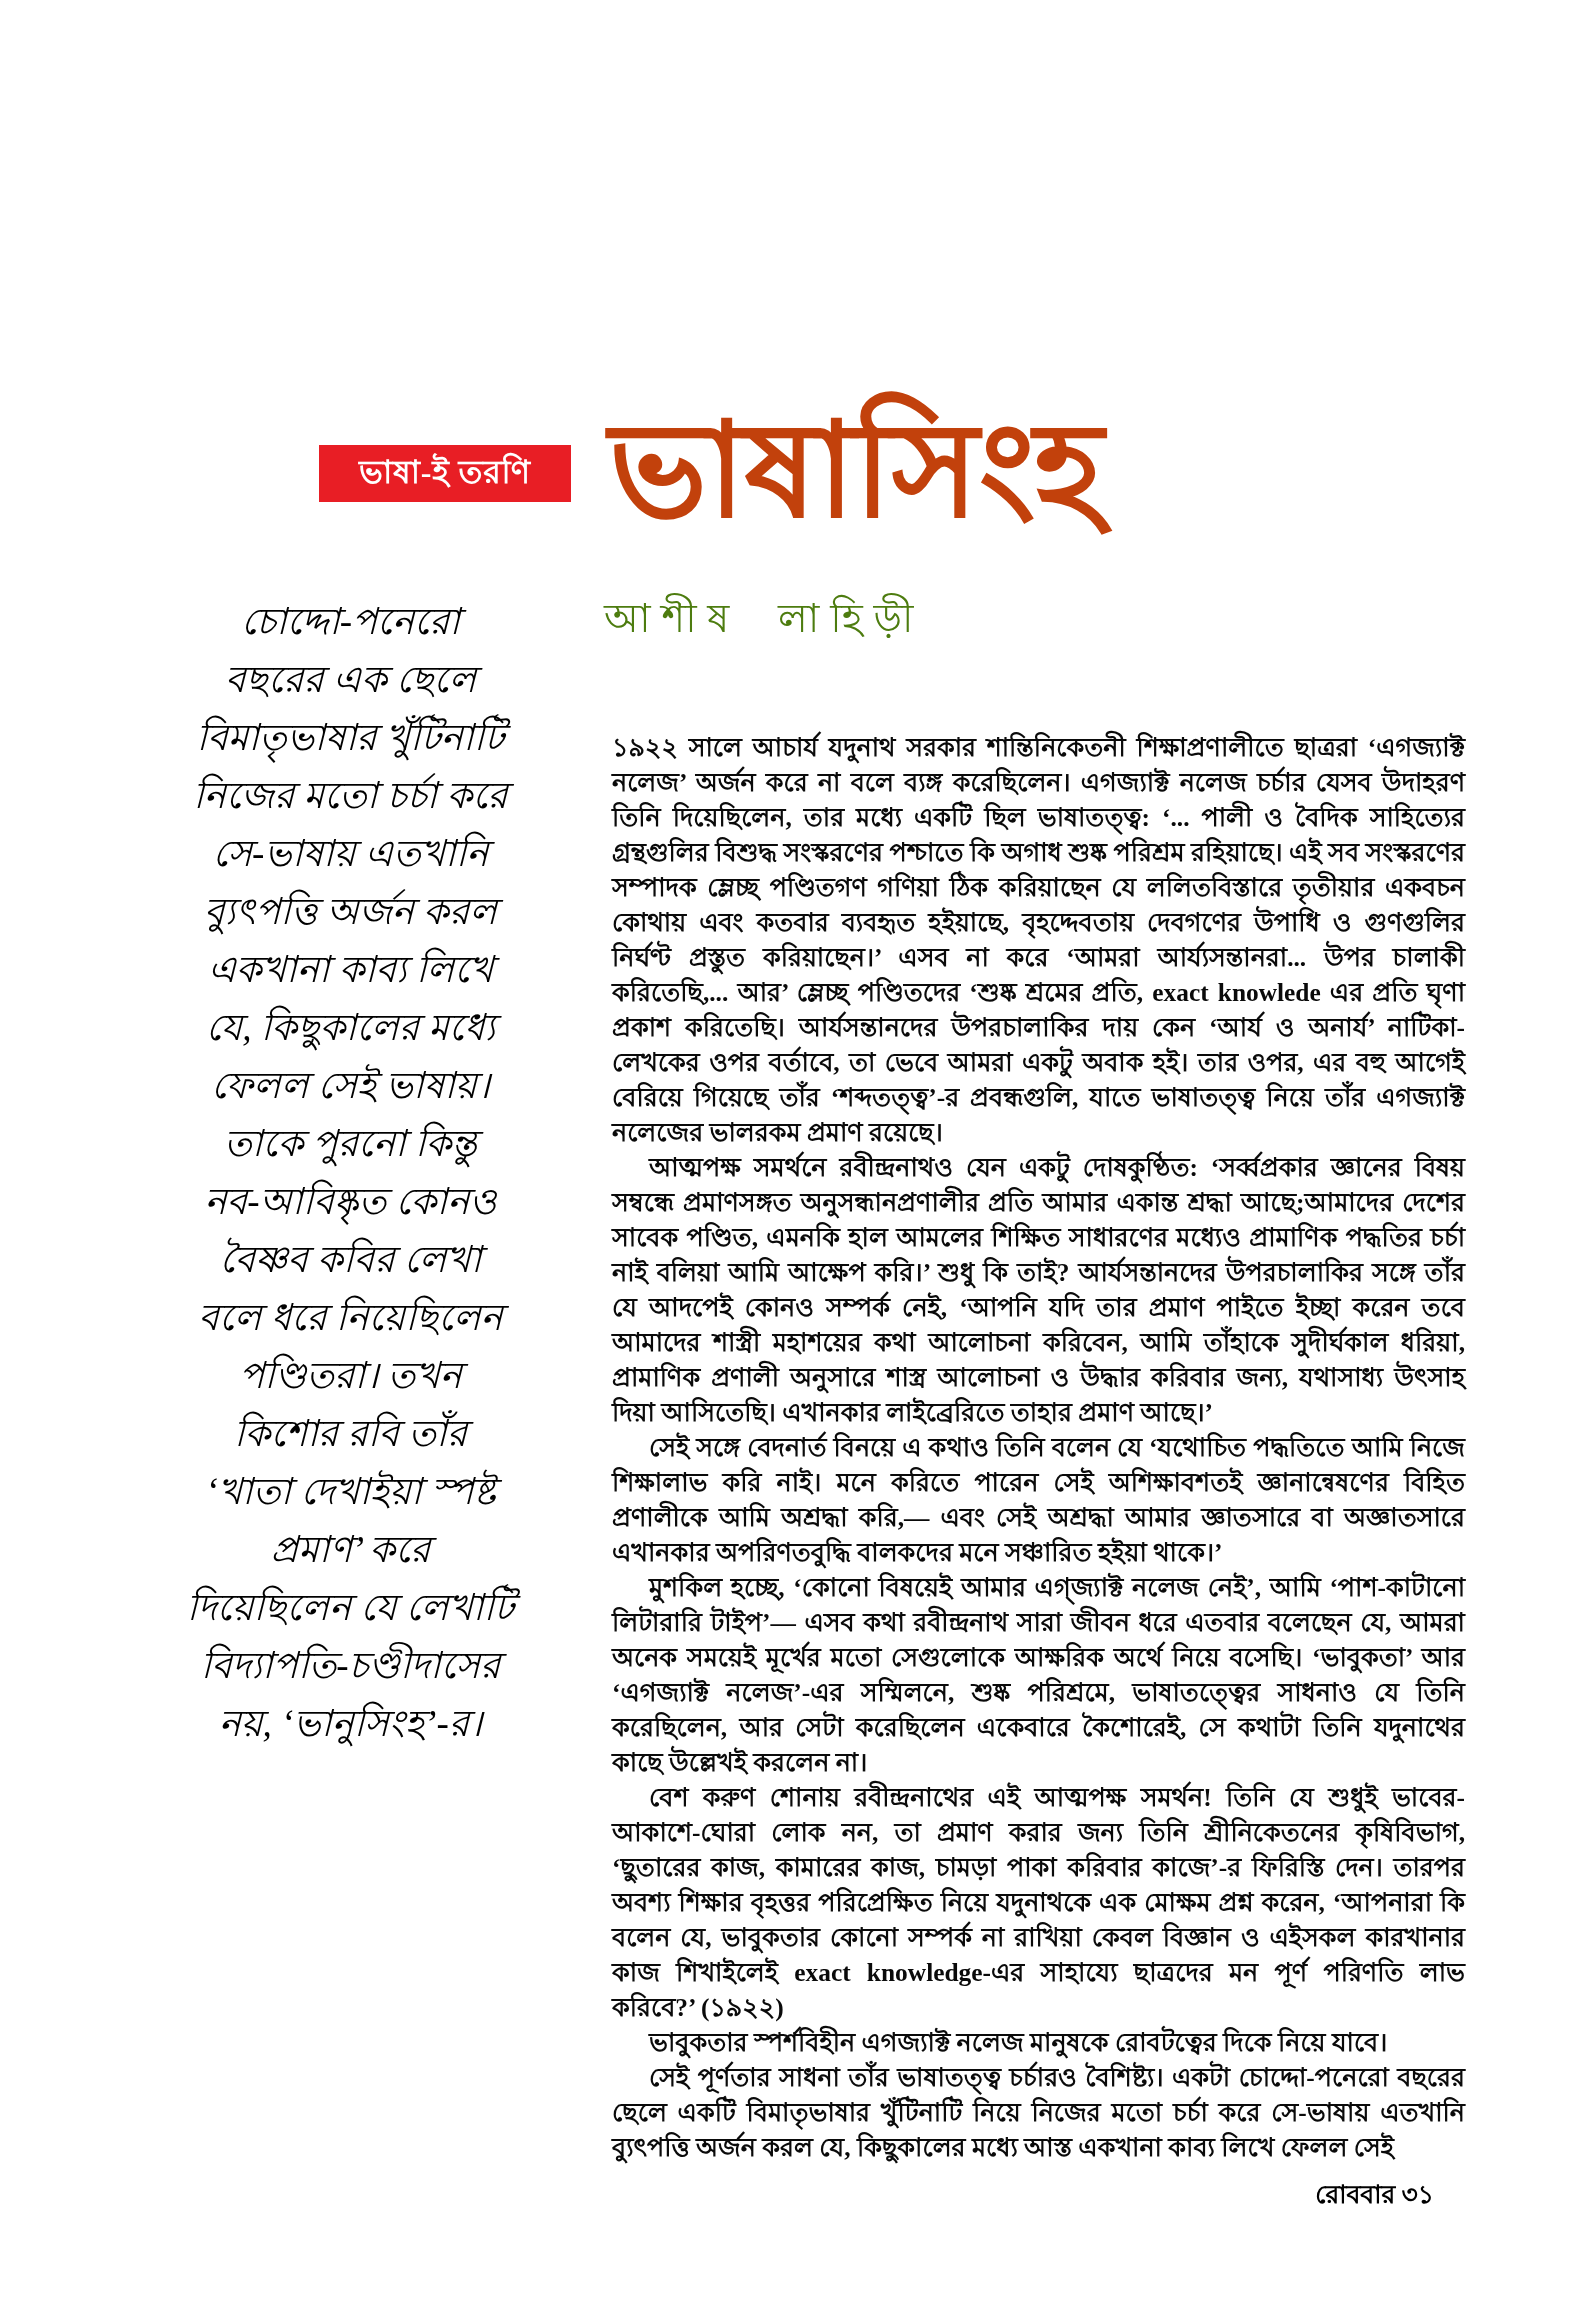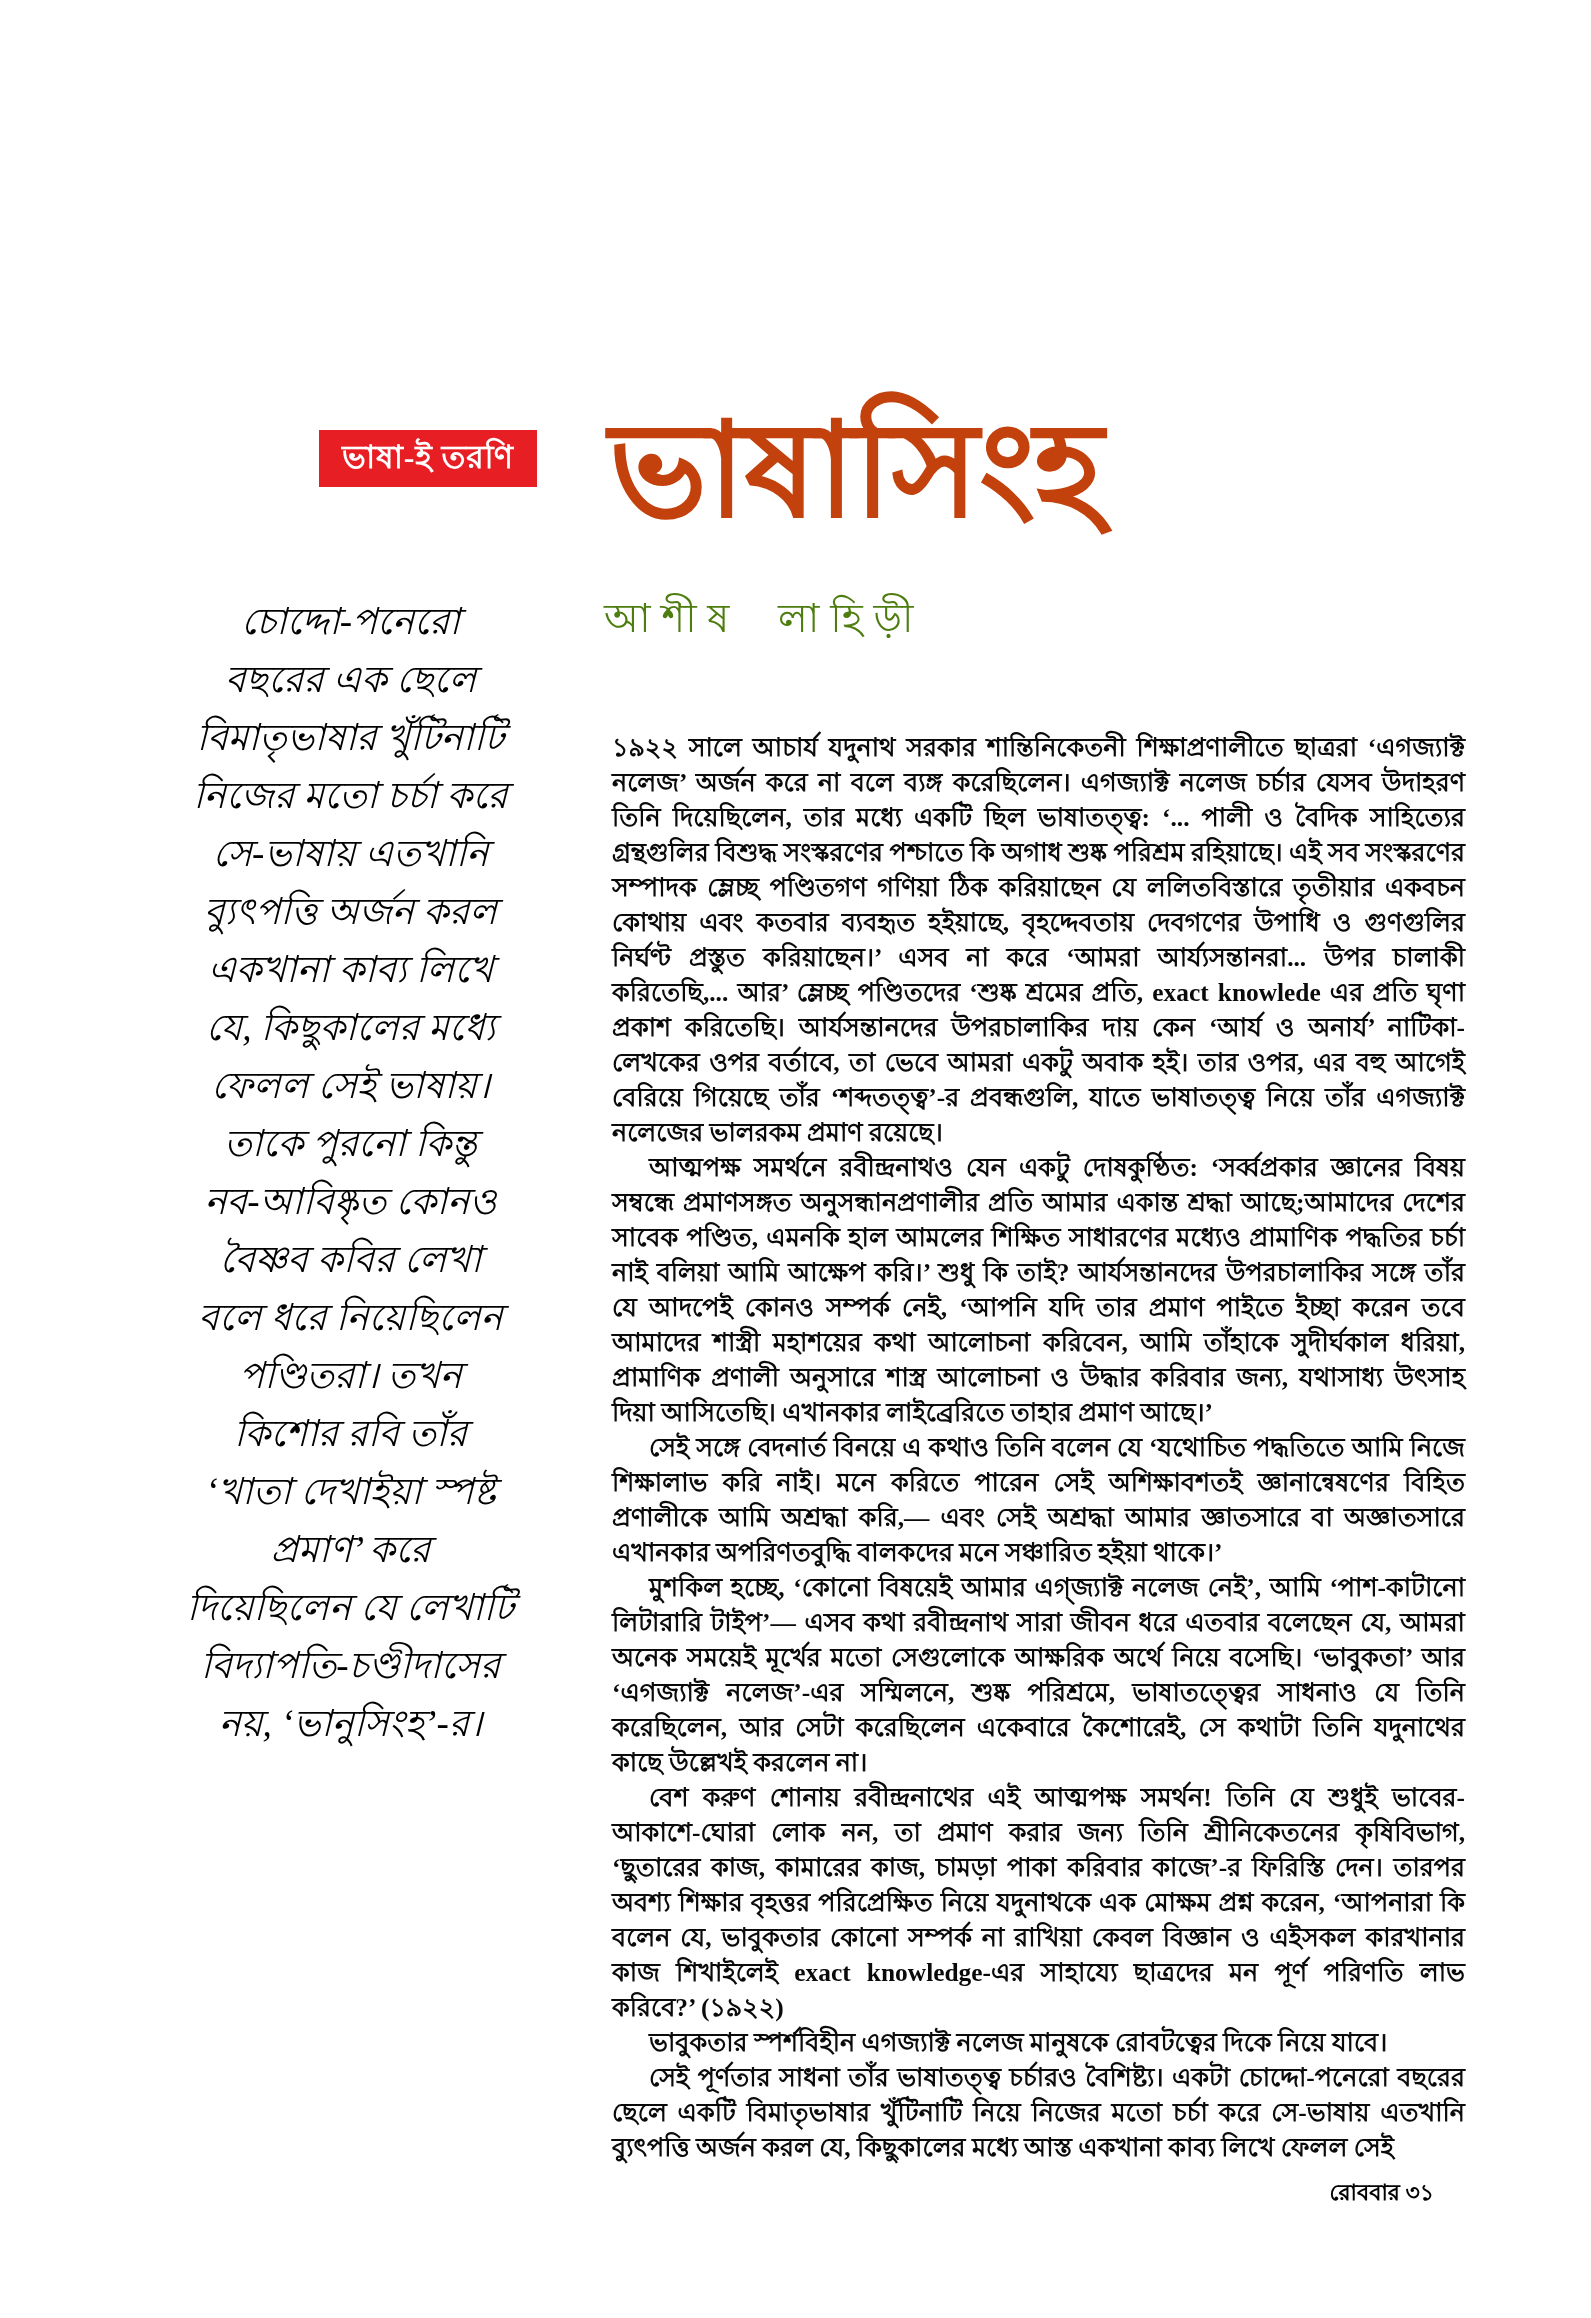--- a/index.html
+++ b/index.html
@@ -12,22 +12,22 @@
     position: relative;
     width: 1591px;
     height: 2319px;
     background: #ffffff;
     color: #111111;
     overflow: hidden;
   }
   .kicker-badge {
     position: absolute;
     left: 319px;
-    top: 430px;
-    width: 218px;
+    top: 445px;
+    width: 252px;
     height: 57px;
     background: #e81e25;
     color: #ffffff;
     display: flex;
     align-items: center;
     justify-content: center;
     font-size: 32px;
     font-weight: bold;
     letter-spacing: 0.8px;
   }
@@ -83,21 +83,21 @@
     text-indent: 37px;
     font-weight: bold;
   }
   .body-column p:first-child {
     text-indent: 0;
   }
   .page-footer {
     position: absolute;
     right: 157px;
     top: 2175px;
-    font-size: 22px;
+    font-size: 25px;
     font-weight: bold;
     color: #000000;
     white-space: nowrap;
   }
 </style>
 </head>
 <body>
 
 <div class="page">
 

